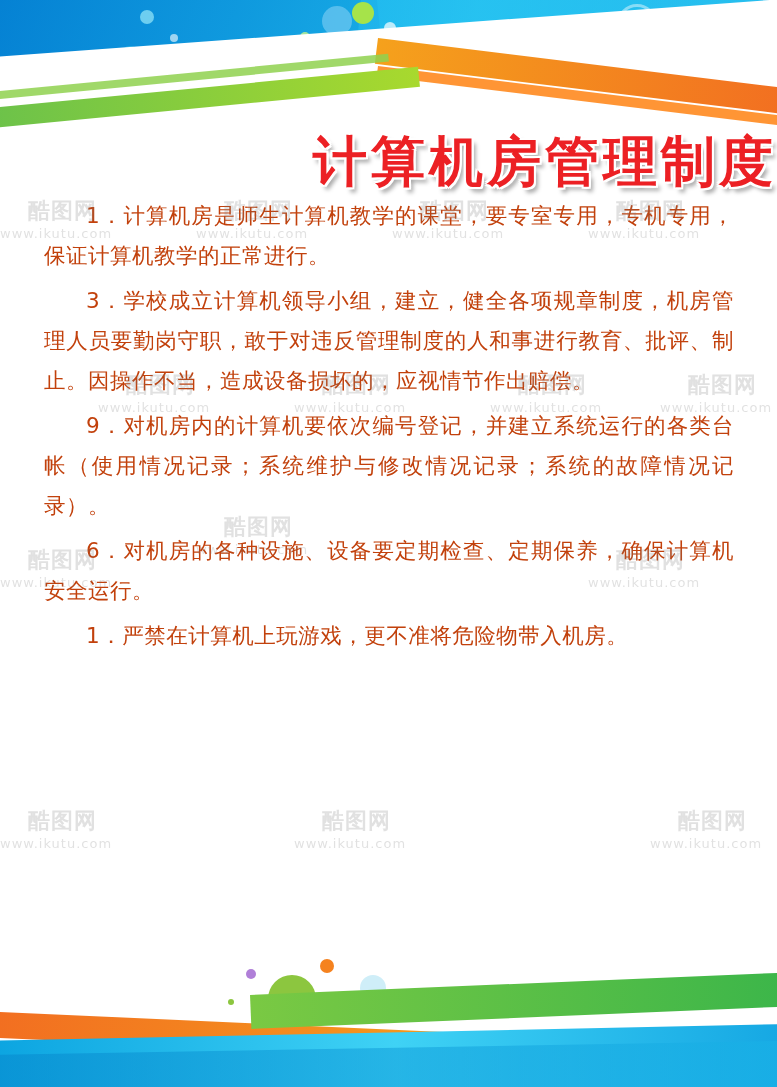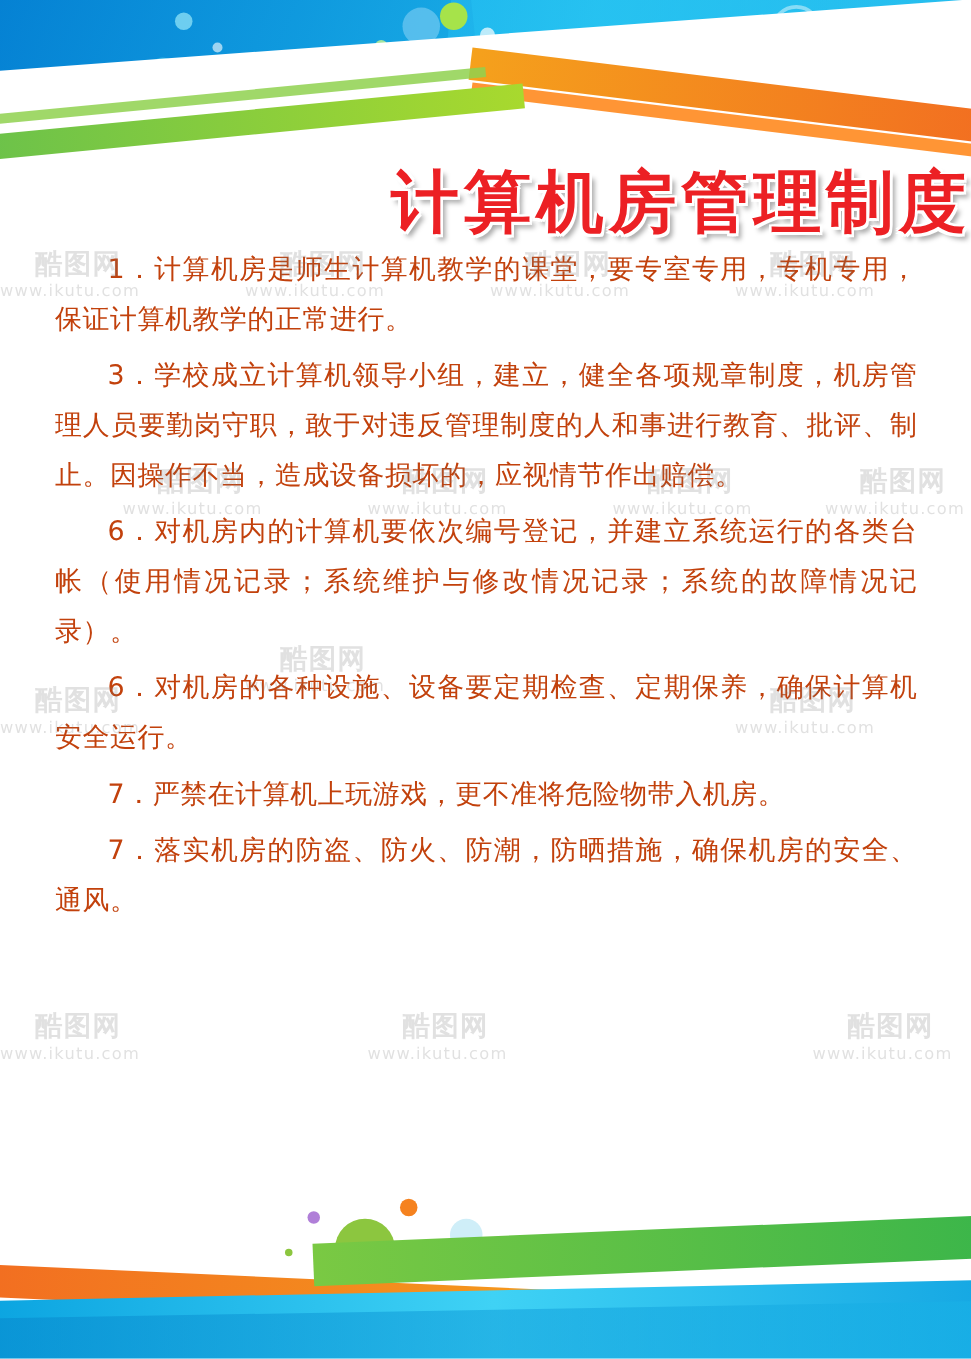--- a/index.html
+++ b/index.html
@@ -240,24 +240,23 @@
   <div class="orange-slash2"></div>
   <div class="orange-slash"></div>
   <div class="green-slash2"></div>
   <div class="green-slash"></div>
 
   <div class="title">计算机房管理制度</div>
 
   <div class="content">
     <p class="para">1．计算机房是师生计算机教学的课堂，要专室专用，专机专用，保证计算机教学的正常进行。</p>
     <p class="para">3．学校成立计算机领导小组，建立，健全各项规章制度，机房管理人员要勤岗守职，敢于对违反管理制度的人和事进行教育、批评、制止。因操作不当，造成设备损坏的，应视情节作出赔偿。</p>
-    <p class="para">6．对机房内的计算机要依次编号登记，并建立系统运行的各类台帐（使用情况记录；系统维护与修改情况记录；系统的故障情况记录）。</p>
+    <p class="para">9．对机房内的计算机要依次编号登记，并建立系统运行的各类台帐（使用情况记录；系统维护与修改情况记录；系统的故障情况记录）。</p>
     <p class="para">6．对机房的各种设施、设备要定期检查、定期保养，确保计算机安全运行。</p>
-    <p class="para">7．严禁在计算机上玩游戏，更不准将危险物带入机房。</p>
-    <p class="para">7．落实机房的防盗、防火、防潮，防晒措施，确保机房的安全、通风。</p>
+    <p class="para">1．严禁在计算机上玩游戏，更不准将危险物带入机房。</p>
   </div>
 
   <div id="watermark-layer">
       <div class="wm" style="left: 0px; top: 196px;"><span class="wm-logo">酷图网</span><span class="wm-url">www.ikutu.com</span></div>
       <div class="wm" style="left: 196px; top: 196px;"><span class="wm-logo">酷图网</span><span class="wm-url">www.ikutu.com</span></div>
       <div class="wm" style="left: 392px; top: 196px;"><span class="wm-logo">酷图网</span><span class="wm-url">www.ikutu.com</span></div>
       <div class="wm" style="left: 588px; top: 196px;"><span class="wm-logo">酷图网</span><span class="wm-url">www.ikutu.com</span></div>
       <div class="wm" style="left: 98px; top: 370px;"><span class="wm-logo">酷图网</span><span class="wm-url">www.ikutu.com</span></div>
       <div class="wm" style="left: 294px; top: 370px;"><span class="wm-logo">酷图网</span><span class="wm-url">www.ikutu.com</span></div>
       <div class="wm" style="left: 490px; top: 370px;"><span class="wm-logo">酷图网</span><span class="wm-url">www.ikutu.com</span></div>

